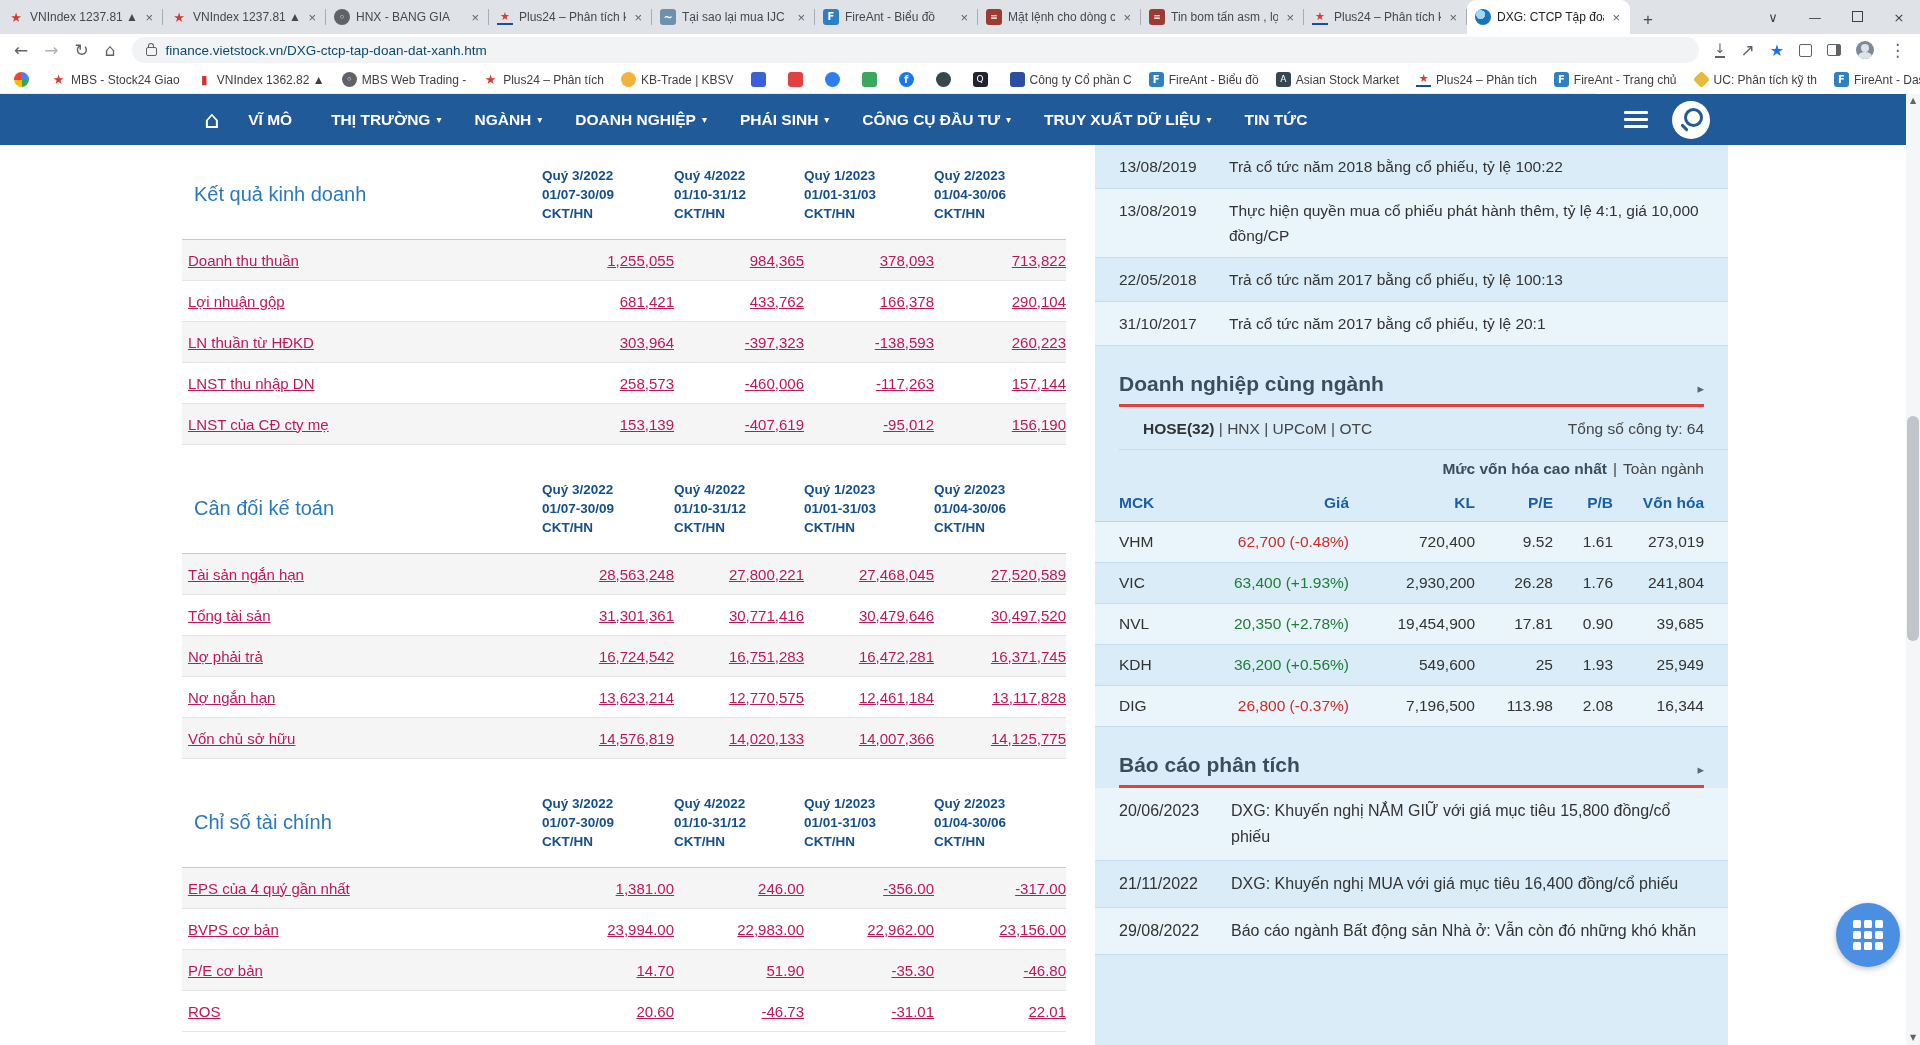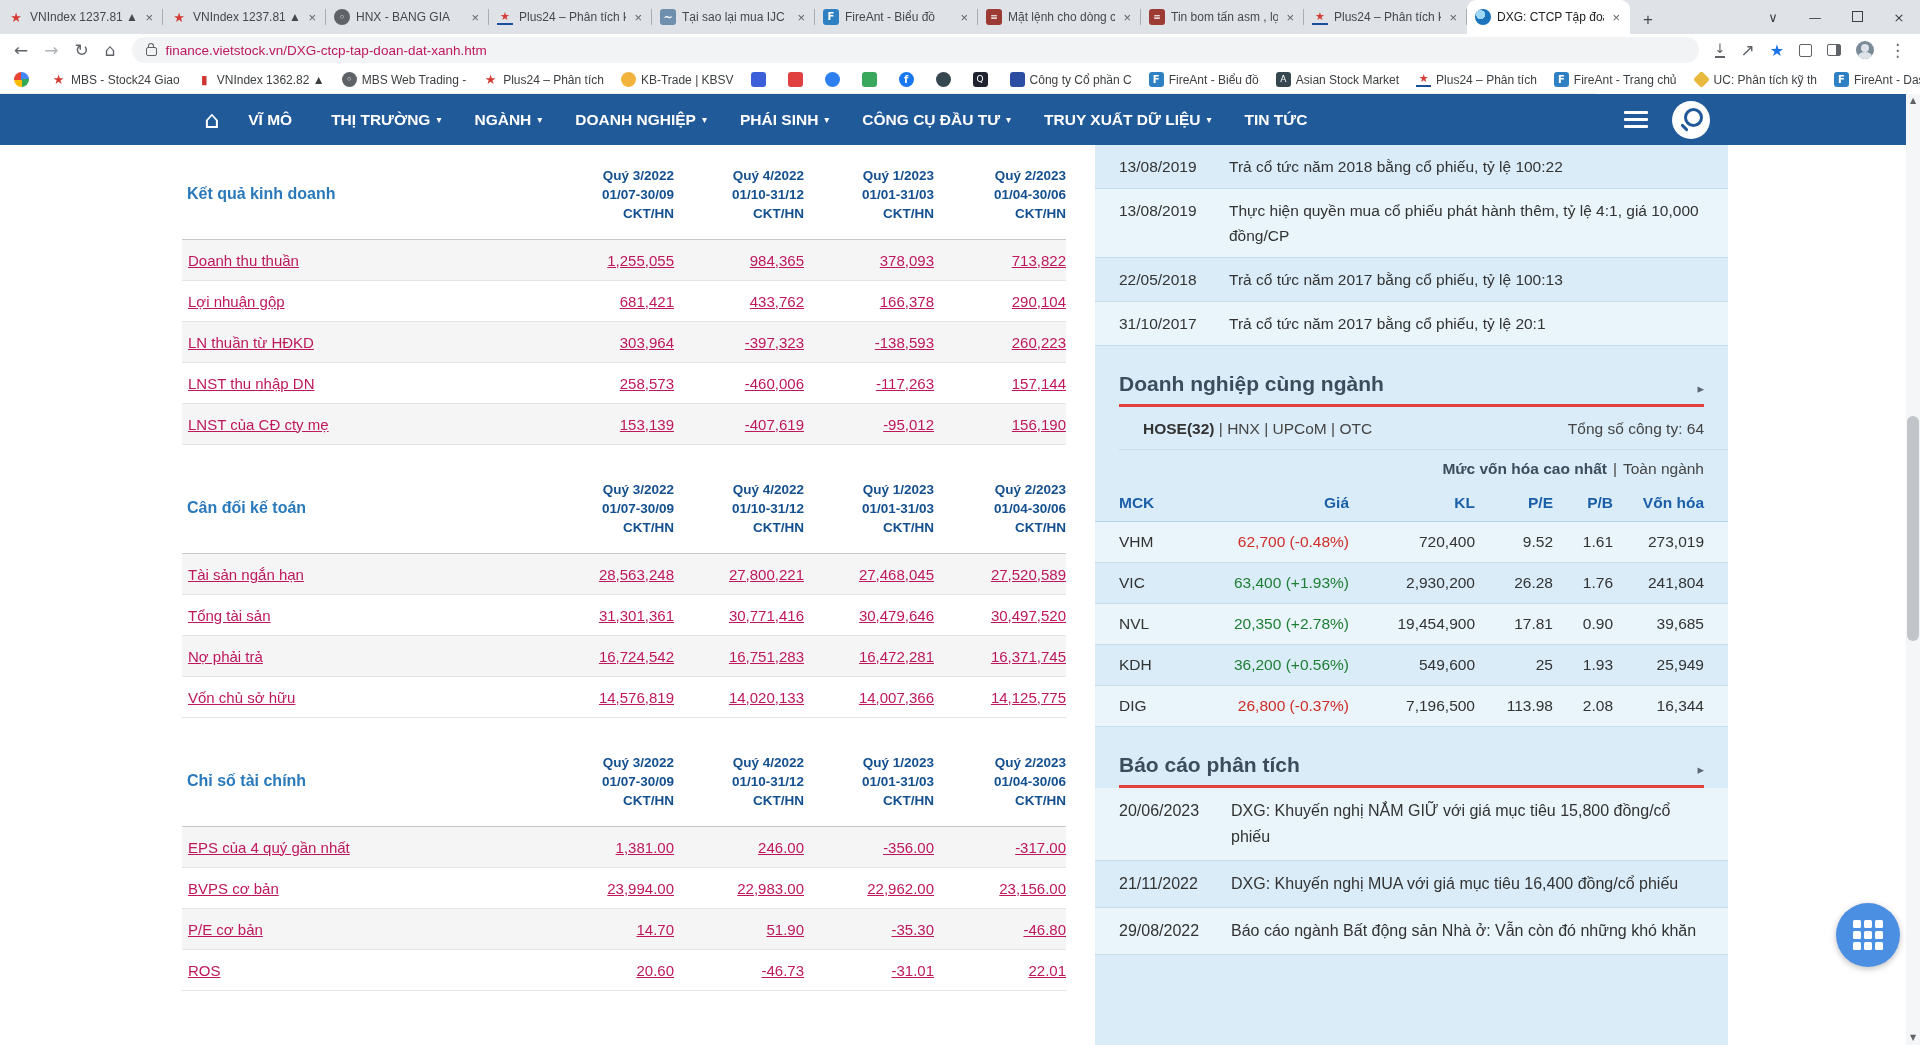--- a/index.html
+++ b/index.html
@@ -40,21 +40,21 @@
   .ic-sq-black{background:#1f2430;}.ic-sq-black::after{content:"Q";color:#fff;font-size:9px;}
   .ic-flag-blue{background:#2b4ea2;}
   .ic-sq-dark{background:#37474f;}.ic-sq-dark::after{content:"A";color:#fff;font-size:9px;}
   .ic-diamond{background:#e8b93c;transform:rotate(45deg) scale(.8);}
   
   .toolbar{position:absolute;left:0;top:34px;width:1920px;height:32px;background:#fff;display:flex;align-items:center;
            gap:16px;padding:0 14px;box-sizing:border-box;}
   .tool-ico{color:#5f6368;font-size:17px;font-family:"DejaVu Sans",sans-serif;line-height:1;}
   .tool-ico.dim{color:#b0b4b8;}
   .urlpill{flex:1;height:26px;background:#f1f3f4;border-radius:13px;display:flex;align-items:center;
-           padding:0 14px;gap:9px;color:#be185d;font-size:13.5px;box-sizing:border-box;}
+           padding:0 14px;gap:9px;color:#0c4a6e;font-size:13.5px;box-sizing:border-box;}
   .lock{width:9px;height:7px;border:1.5px solid #5f6368;border-radius:2px;position:relative;margin-top:3px;}
   .lock::before{content:"";position:absolute;left:1px;top:-5px;width:4px;height:4px;border:1.5px solid #5f6368;border-bottom:none;border-radius:4px 4px 0 0;}
   .tool-right{display:flex;align-items:center;gap:15px;}
   .star-blue{color:#1a73e8;font-size:16px;}
   .dl-ico{color:#5f6368;font-size:13px;border-bottom:2px solid #5f6368;line-height:1;padding-bottom:1px;font-family:"DejaVu Sans",sans-serif;}
   .ext-ico{width:11px;height:11px;border:1.6px solid #5f6368;border-radius:2px;}
   .side-ico{width:12px;height:10px;border:1.5px solid #5f6368;border-radius:2px;position:relative;}
   .side-ico::after{content:"";position:absolute;right:0;top:0;width:4px;height:100%;background:#5f6368;}
   .avatar{width:18px;height:18px;border-radius:50%;background:#7b8a97;position:relative;overflow:hidden;}
   .avatar::before{content:"";position:absolute;left:5px;top:3px;width:8px;height:8px;border-radius:50%;background:#dde3e8;}
@@ -77,22 +77,22 @@
   .mag{width:13px;height:13px;border:3px solid #215a99;border-radius:50%;position:relative;margin:-4px -4px 0 0;}
   .mag::after{content:"";position:absolute;left:-7px;bottom:-5px;width:9px;height:3px;background:#215a99;border-radius:2px;transform:rotate(45deg);}
   
   .page{position:absolute;left:0;top:145px;width:1906px;height:900px;background:#fff;}
   
   .fin{position:absolute;left:182px;top:0;width:884px;}
   .frow{display:grid;grid-template-columns:minmax(0,1fr) 132px 130px 130px 132px;align-items:center;}
   .fsec{margin-top:20px;}
   .fsec:first-child{margin-top:6px;}
   .fhead{padding:8px 0 10px;border-bottom:1px solid #c9c9c9;min-height:70px;}
-  .ftitle{margin:5px;color:#2a79bb;font-size:16px;font-weight:700;}
-  .qcol{text-align:right;color:#14508f;font-weight:bold;font-size:13.5px;line-height:19px;}
+  .ftitle{margin:12px;color:#2a79bb;font-size:20px;font-weight:400;}
+  .qcol{text-align:left;color:#14508f;font-weight:bold;font-size:13.5px;line-height:19px;}
   .fin-row{height:41px;border-bottom:1px solid #e4e4e4;font-size:15px;color:#be185d;box-sizing:border-box;text-decoration:underline;}
   .fbody .fin-row:nth-child(odd){background:#f5f5f5;}
   .flabel{padding-left:6px;}
   .fval{text-align:right;}
   
   .panel{position:absolute;left:1095px;top:0;width:633px;height:1036px;background:#d9ecf7;box-sizing:border-box;overflow:hidden;}
   .ev-row{display:grid;grid-template-columns:100px 1fr;gap:0 10px;padding:9px 24px;font-size:15.5px;line-height:25px;
           border-bottom:1px solid #c6dded;box-sizing:border-box;}
   .ev-list .ev-row:nth-child(even){background:#e9f4fb;}
   .ph{margin:26px 24px 0;padding-bottom:8px;border-bottom:3px solid #e2413e;display:flex;justify-content:space-between;align-items:flex-end;}
@@ -545,20 +545,32 @@
                 <div class="fval">16,724,542</div>
 
                 <div class="fval">16,751,283</div>
 
                 <div class="fval">16,472,281</div>
 
                 <div class="fval">16,371,745</div>
 
             </div>
 
+            <div class="fin-row frow">
+              <div class="flabel">Nợ ngắn hạn</div>
+
+                <div class="fval">13,623,214</div>
+
+                <div class="fval">12,770,575</div>
+
+                <div class="fval">12,461,184</div>
+
+                <div class="fval">13,117,828</div>
+
+            </div>
 
             <div class="fin-row frow">
               <div class="flabel">Vốn chủ sở hữu</div>
 
                 <div class="fval">14,576,819</div>
 
                 <div class="fval">14,020,133</div>
 
                 <div class="fval">14,007,366</div>
 

